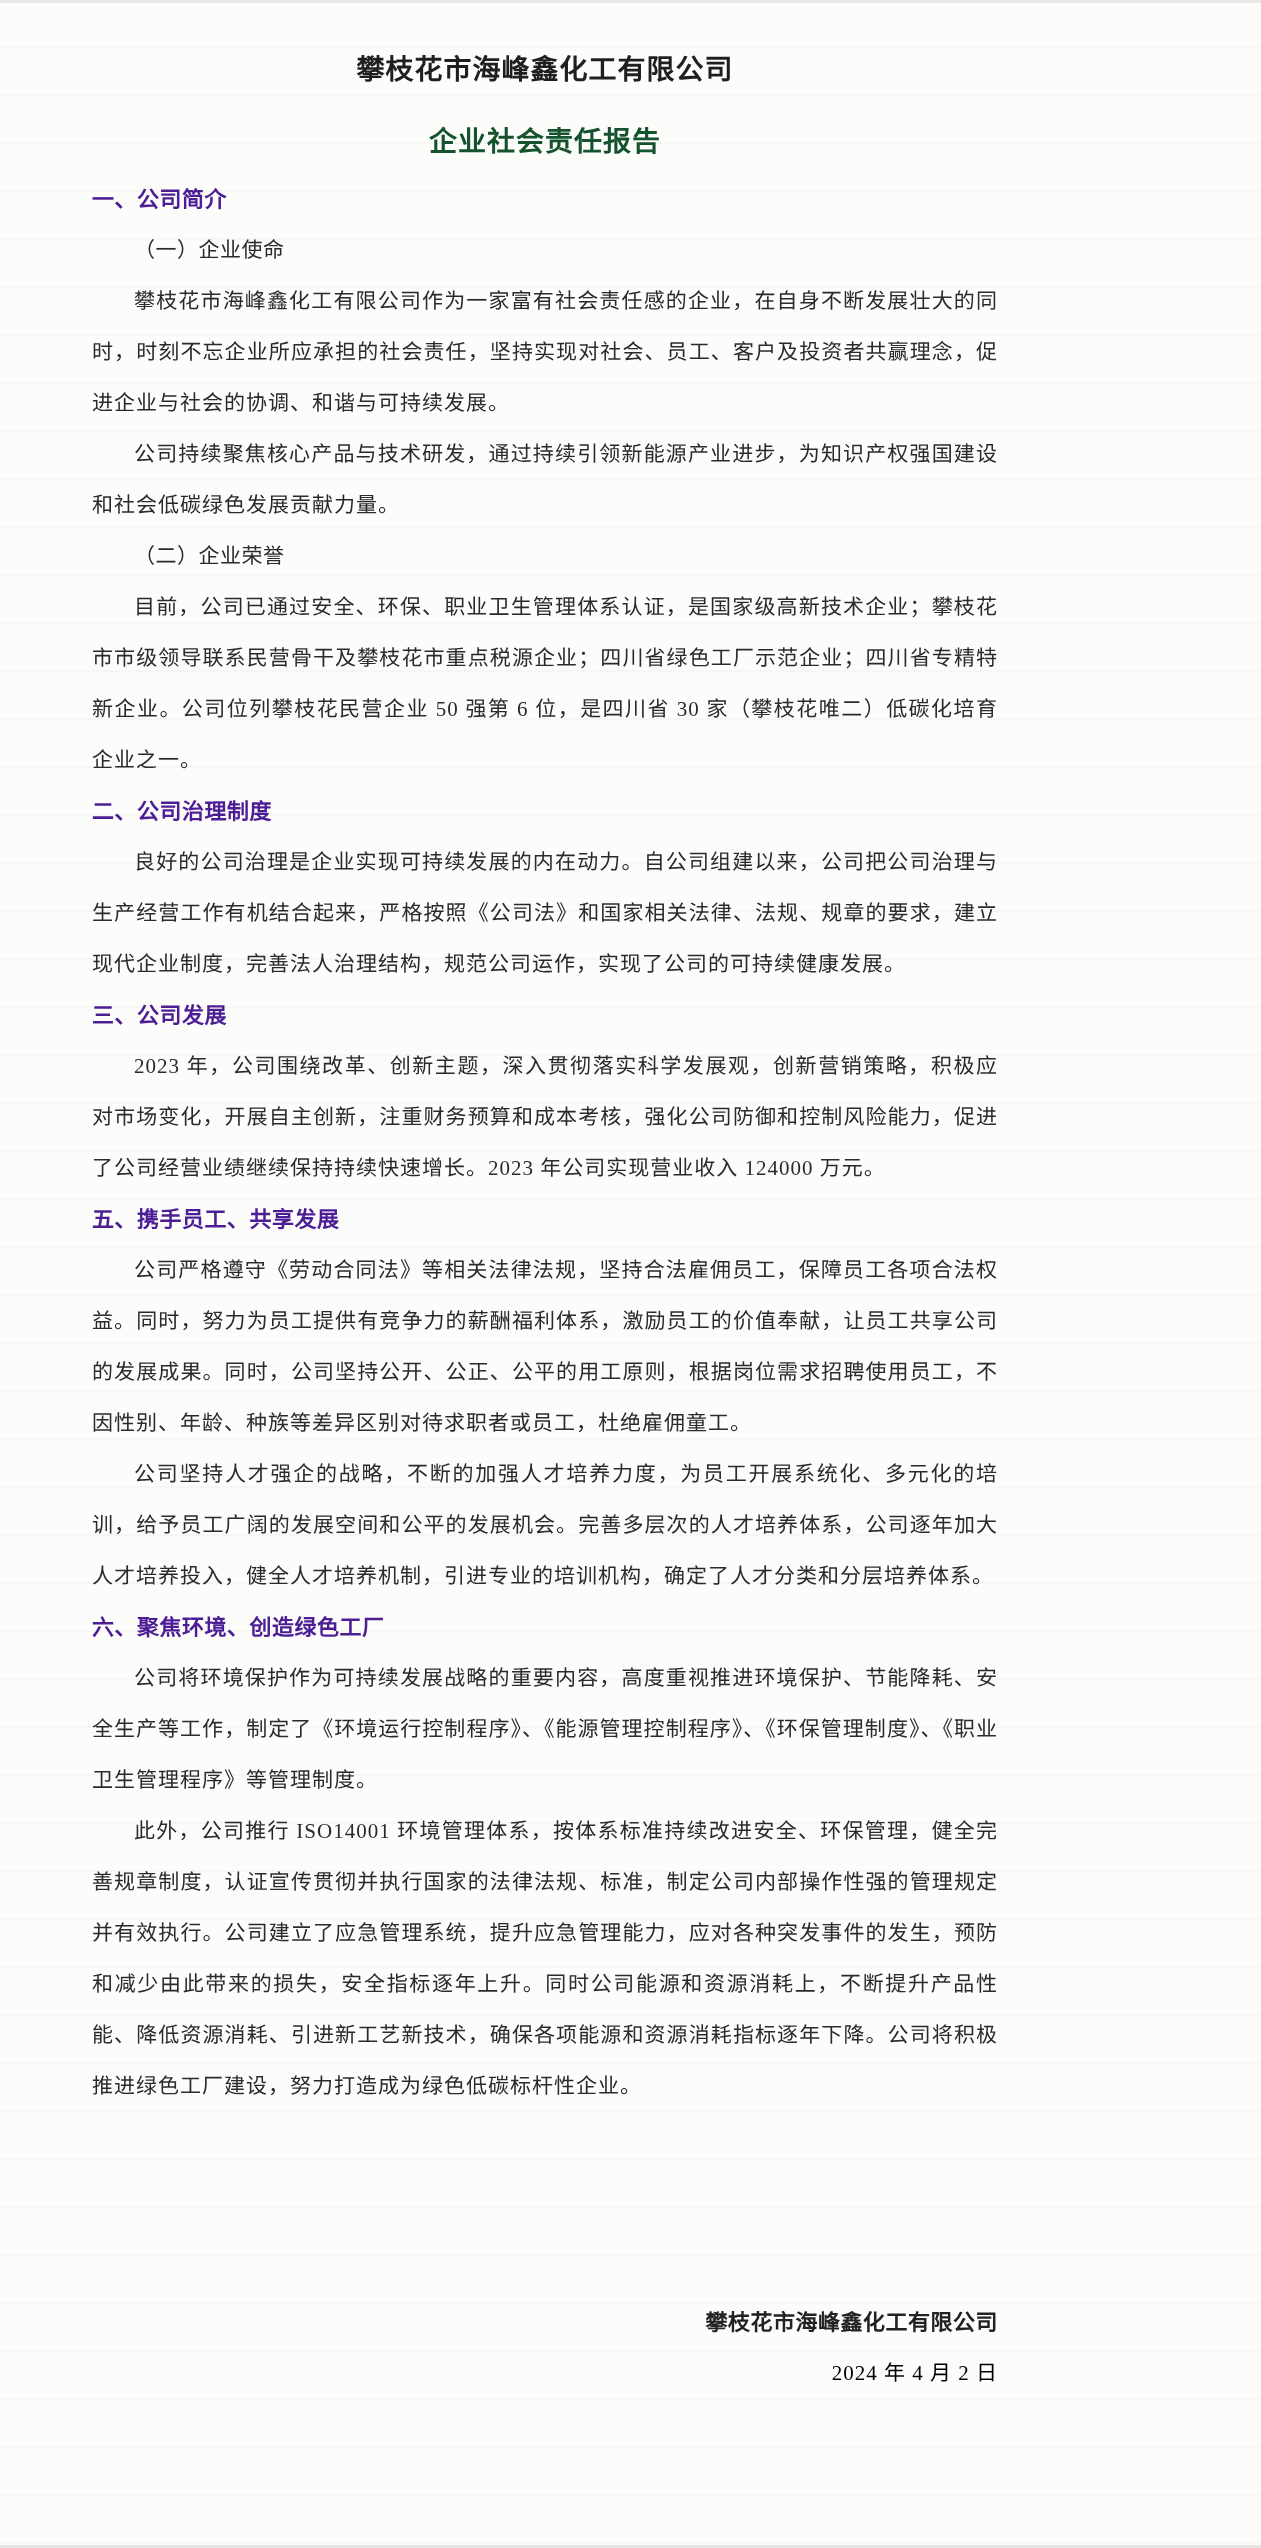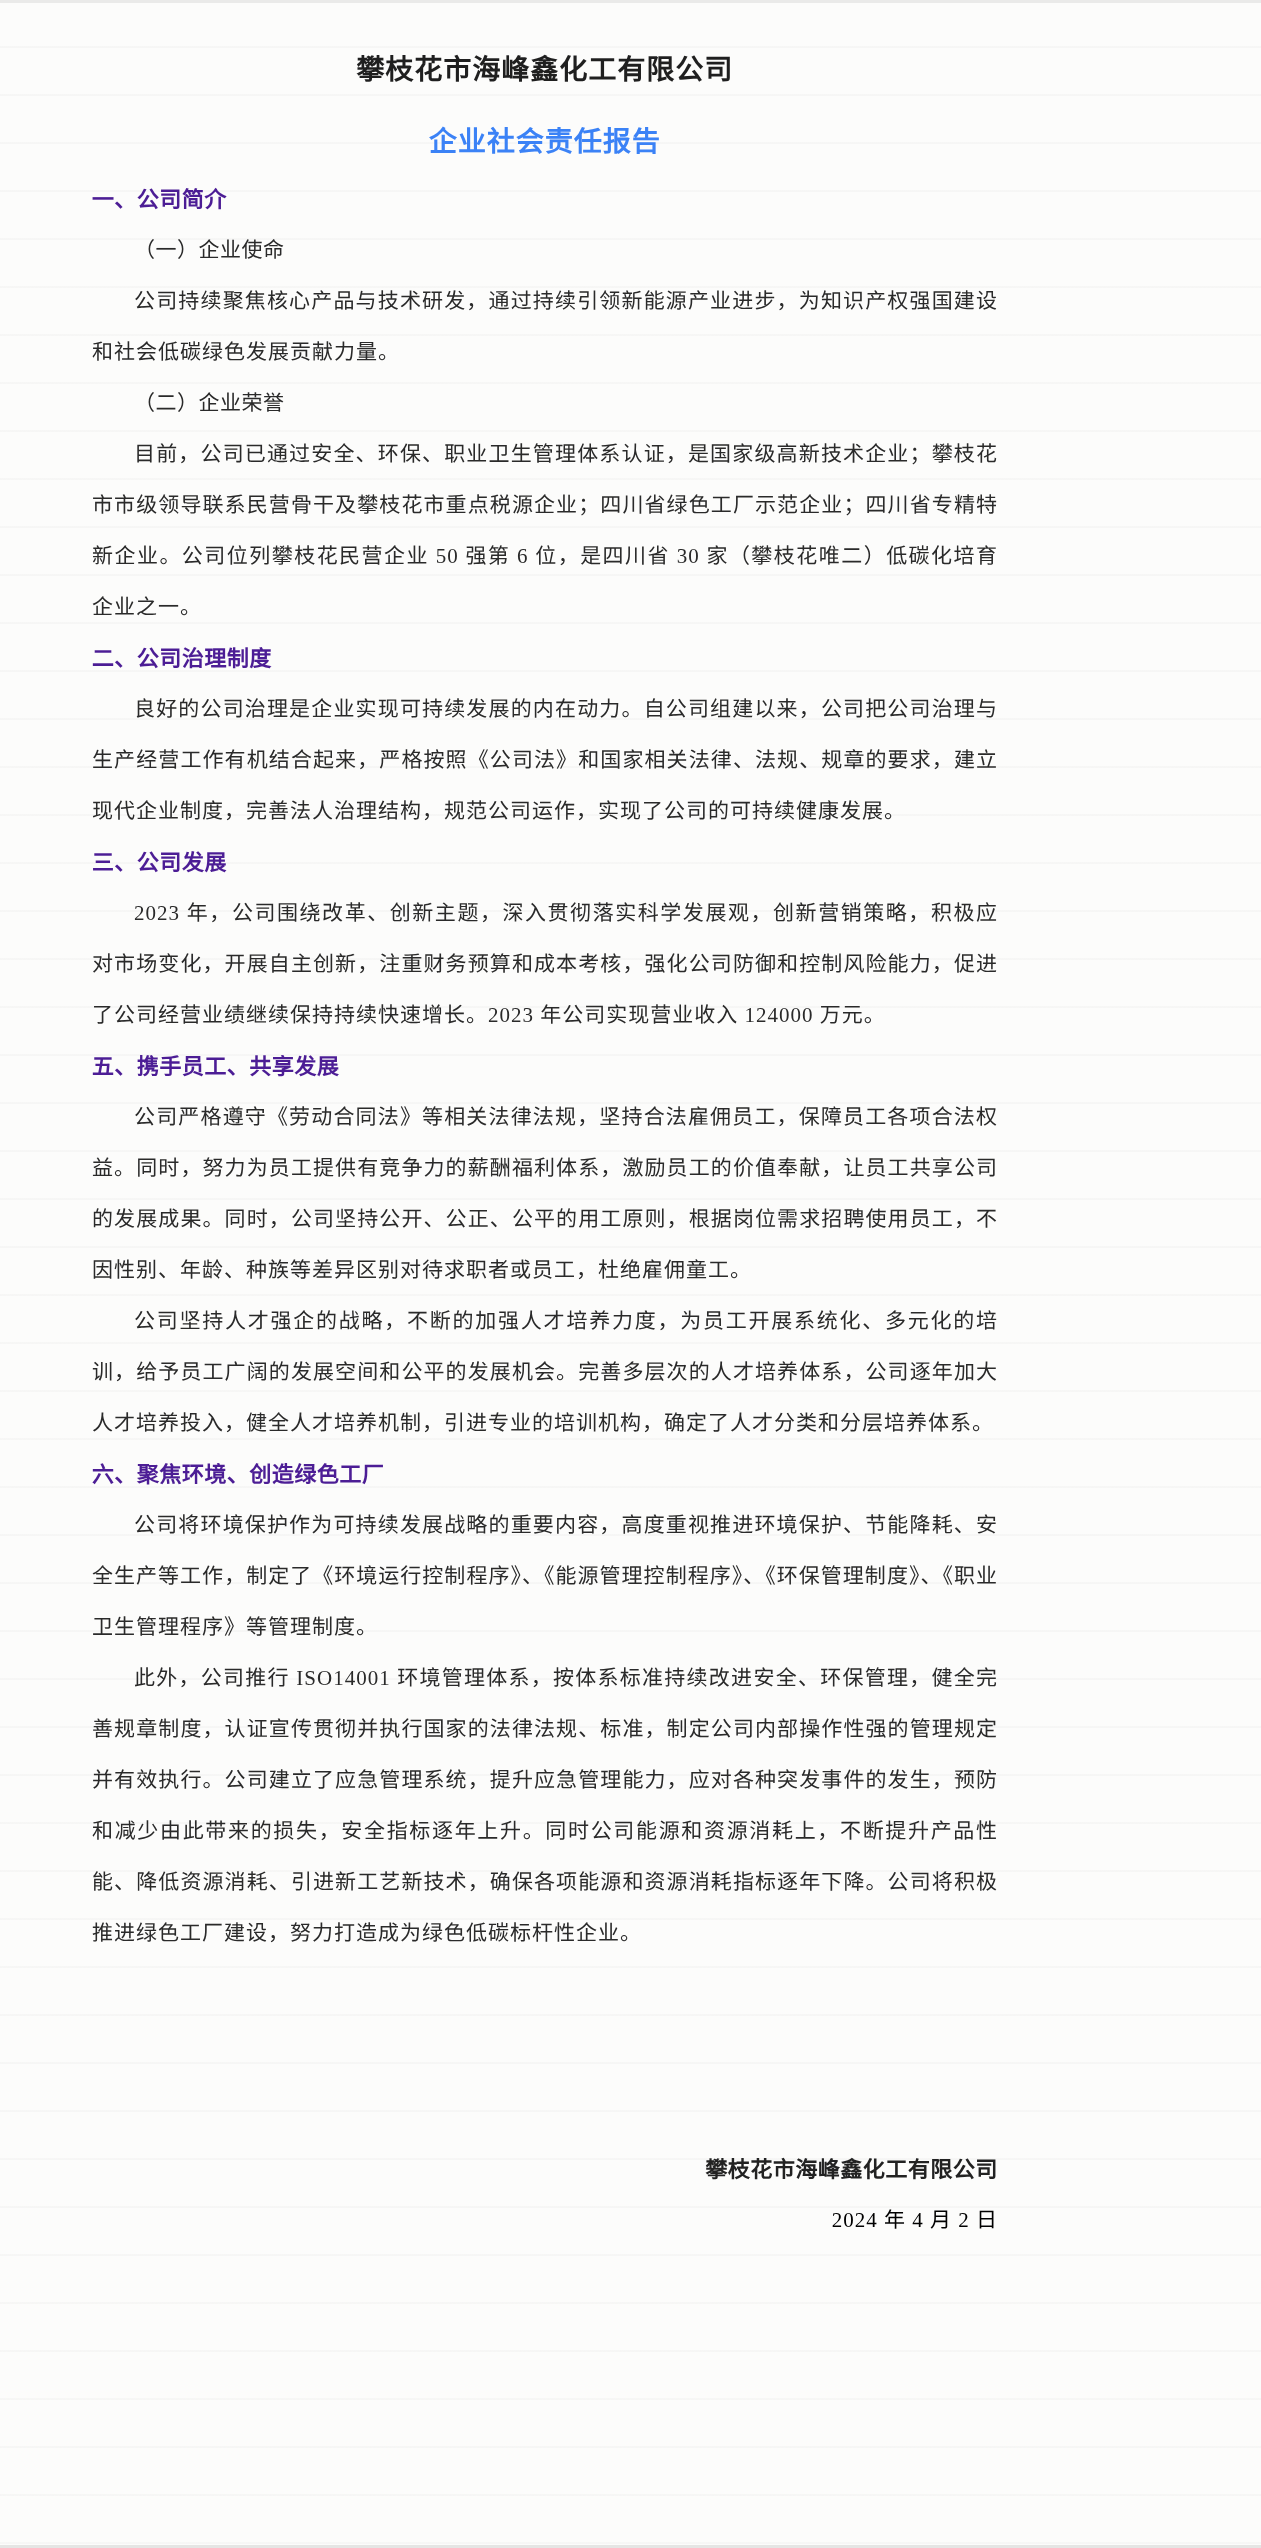--- a/index.html
+++ b/index.html
@@ -56,21 +56,21 @@
     letter-spacing: 1px;
     color: #1f1f1f;
   }
   .doc-subtitle {
     margin: 32px 0 12px 0;
     text-align: center;
     font-size: 28px;
     font-weight: bold;
     line-height: 40px;
     letter-spacing: 1px;
-    color: #3b82f6;
+    color: #14532d;
   }
   .section-heading {
     margin: 0;
     font-size: 22px;
     font-weight: bold;
     line-height: 51px;
     letter-spacing: 0.5px;
     color: #4c1d95;
   }
   .subheading {
@@ -116,20 +116,21 @@
 <div class="edge-line-top"></div>
 
 <div class="page">
 
   <h1 class="doc-title">攀枝花市海峰鑫化工有限公司</h1>
   <h1 class="doc-subtitle">企业社会责任报告</h1>
 
   <section>
     <h2 class="section-heading">一、公司简介</h2>
     <p class="subheading">（一）企业使命</p>
+    <p class="para">攀枝花市海峰鑫化工有限公司作为一家富有社会责任感的企业，在自身不断发展壮大的同时，时刻不忘企业所应承担的社会责任，坚持实现对社会、员工、客户及投资者共赢理念，促进企业与社会的协调、和谐与可持续发展。</p>
     <p class="para">公司持续聚焦核心产品与技术研发，通过持续引领新能源产业进步，为知识产权强国建设和社会低碳绿色发展贡献力量。</p>
     <p class="subheading">（二）企业荣誉</p>
     <p class="para">目前，公司已通过安全、环保、职业卫生管理体系认证，是国家级高新技术企业；攀枝花市市级领导联系民营骨干及攀枝花市重点税源企业；四川省绿色工厂示范企业；四川省专精特新企业。公司位列攀枝花民营企业 50 强第 6 位，是四川省 30 家（攀枝花唯二）低碳化培育企业之一。</p>
   </section>
 
   <section>
     <h2 class="section-heading">二、公司治理制度</h2>
     <p class="para">良好的公司治理是企业实现可持续发展的内在动力。自公司组建以来，公司把公司治理与生产经营工作有机结合起来，严格按照《公司法》和国家相关法律、法规、规章的要求，建立现代企业制度，完善法人治理结构，规范公司运作，实现了公司的可持续健康发展。</p>
   </section>
 

